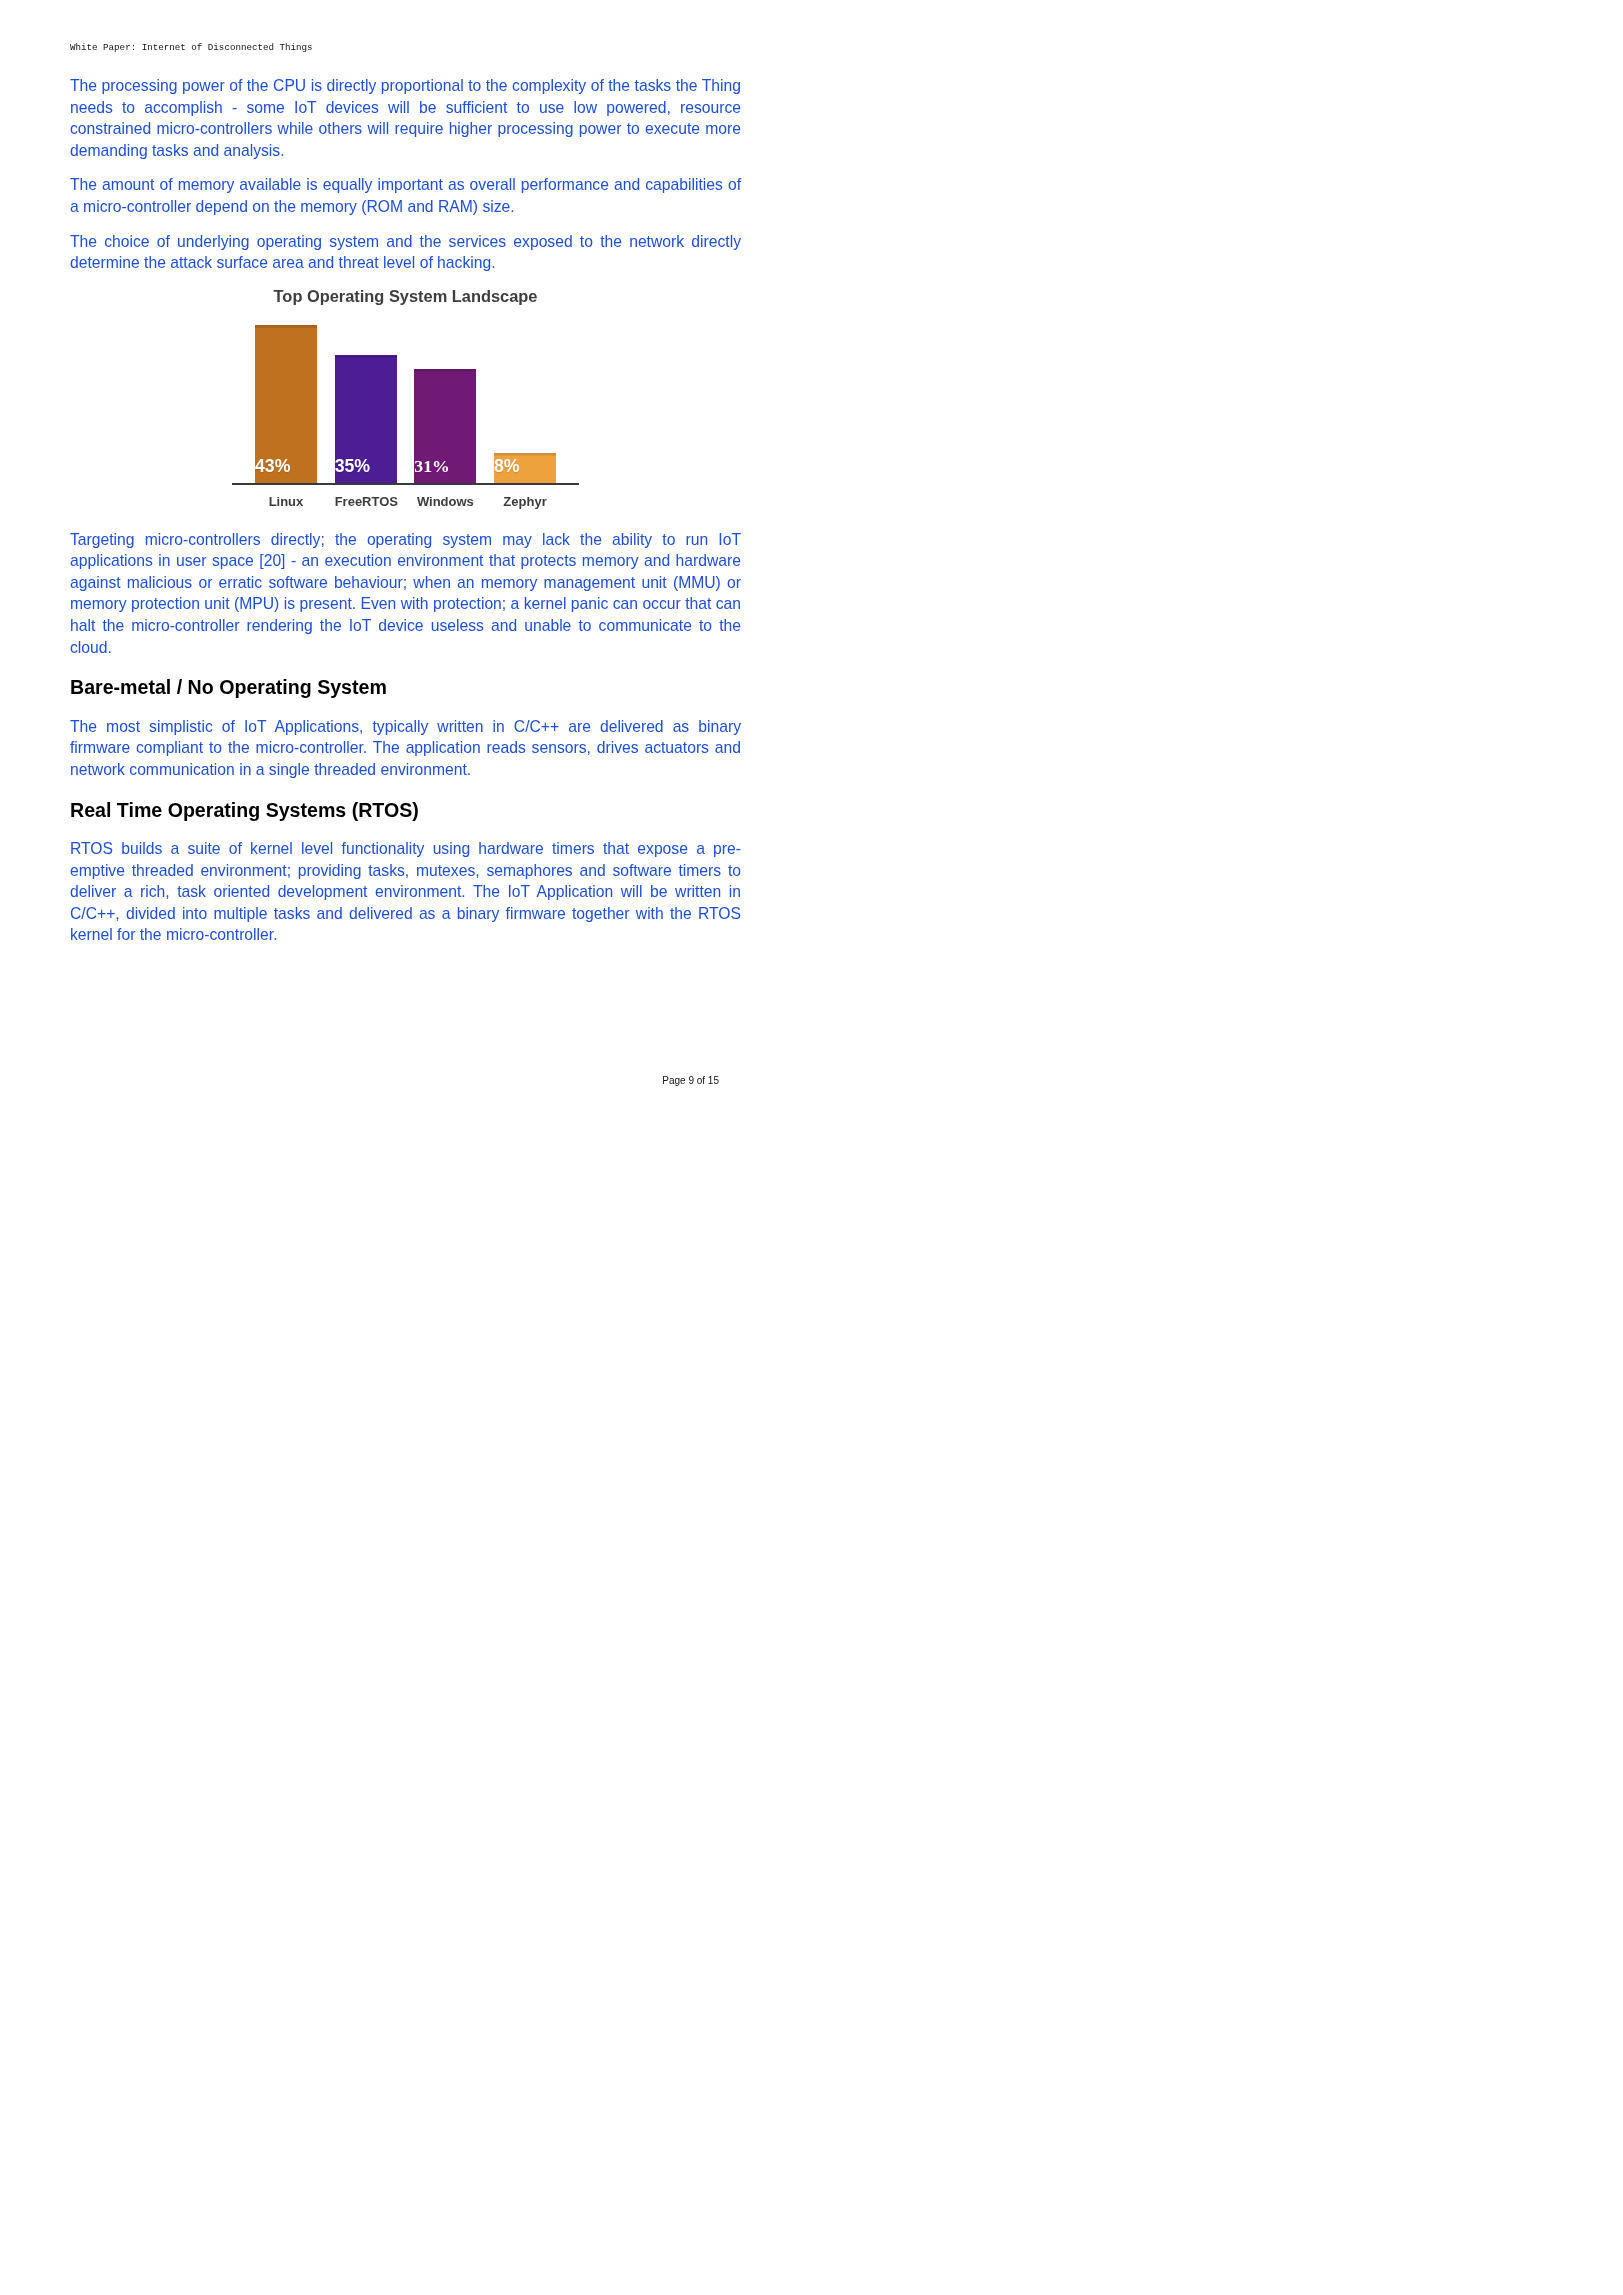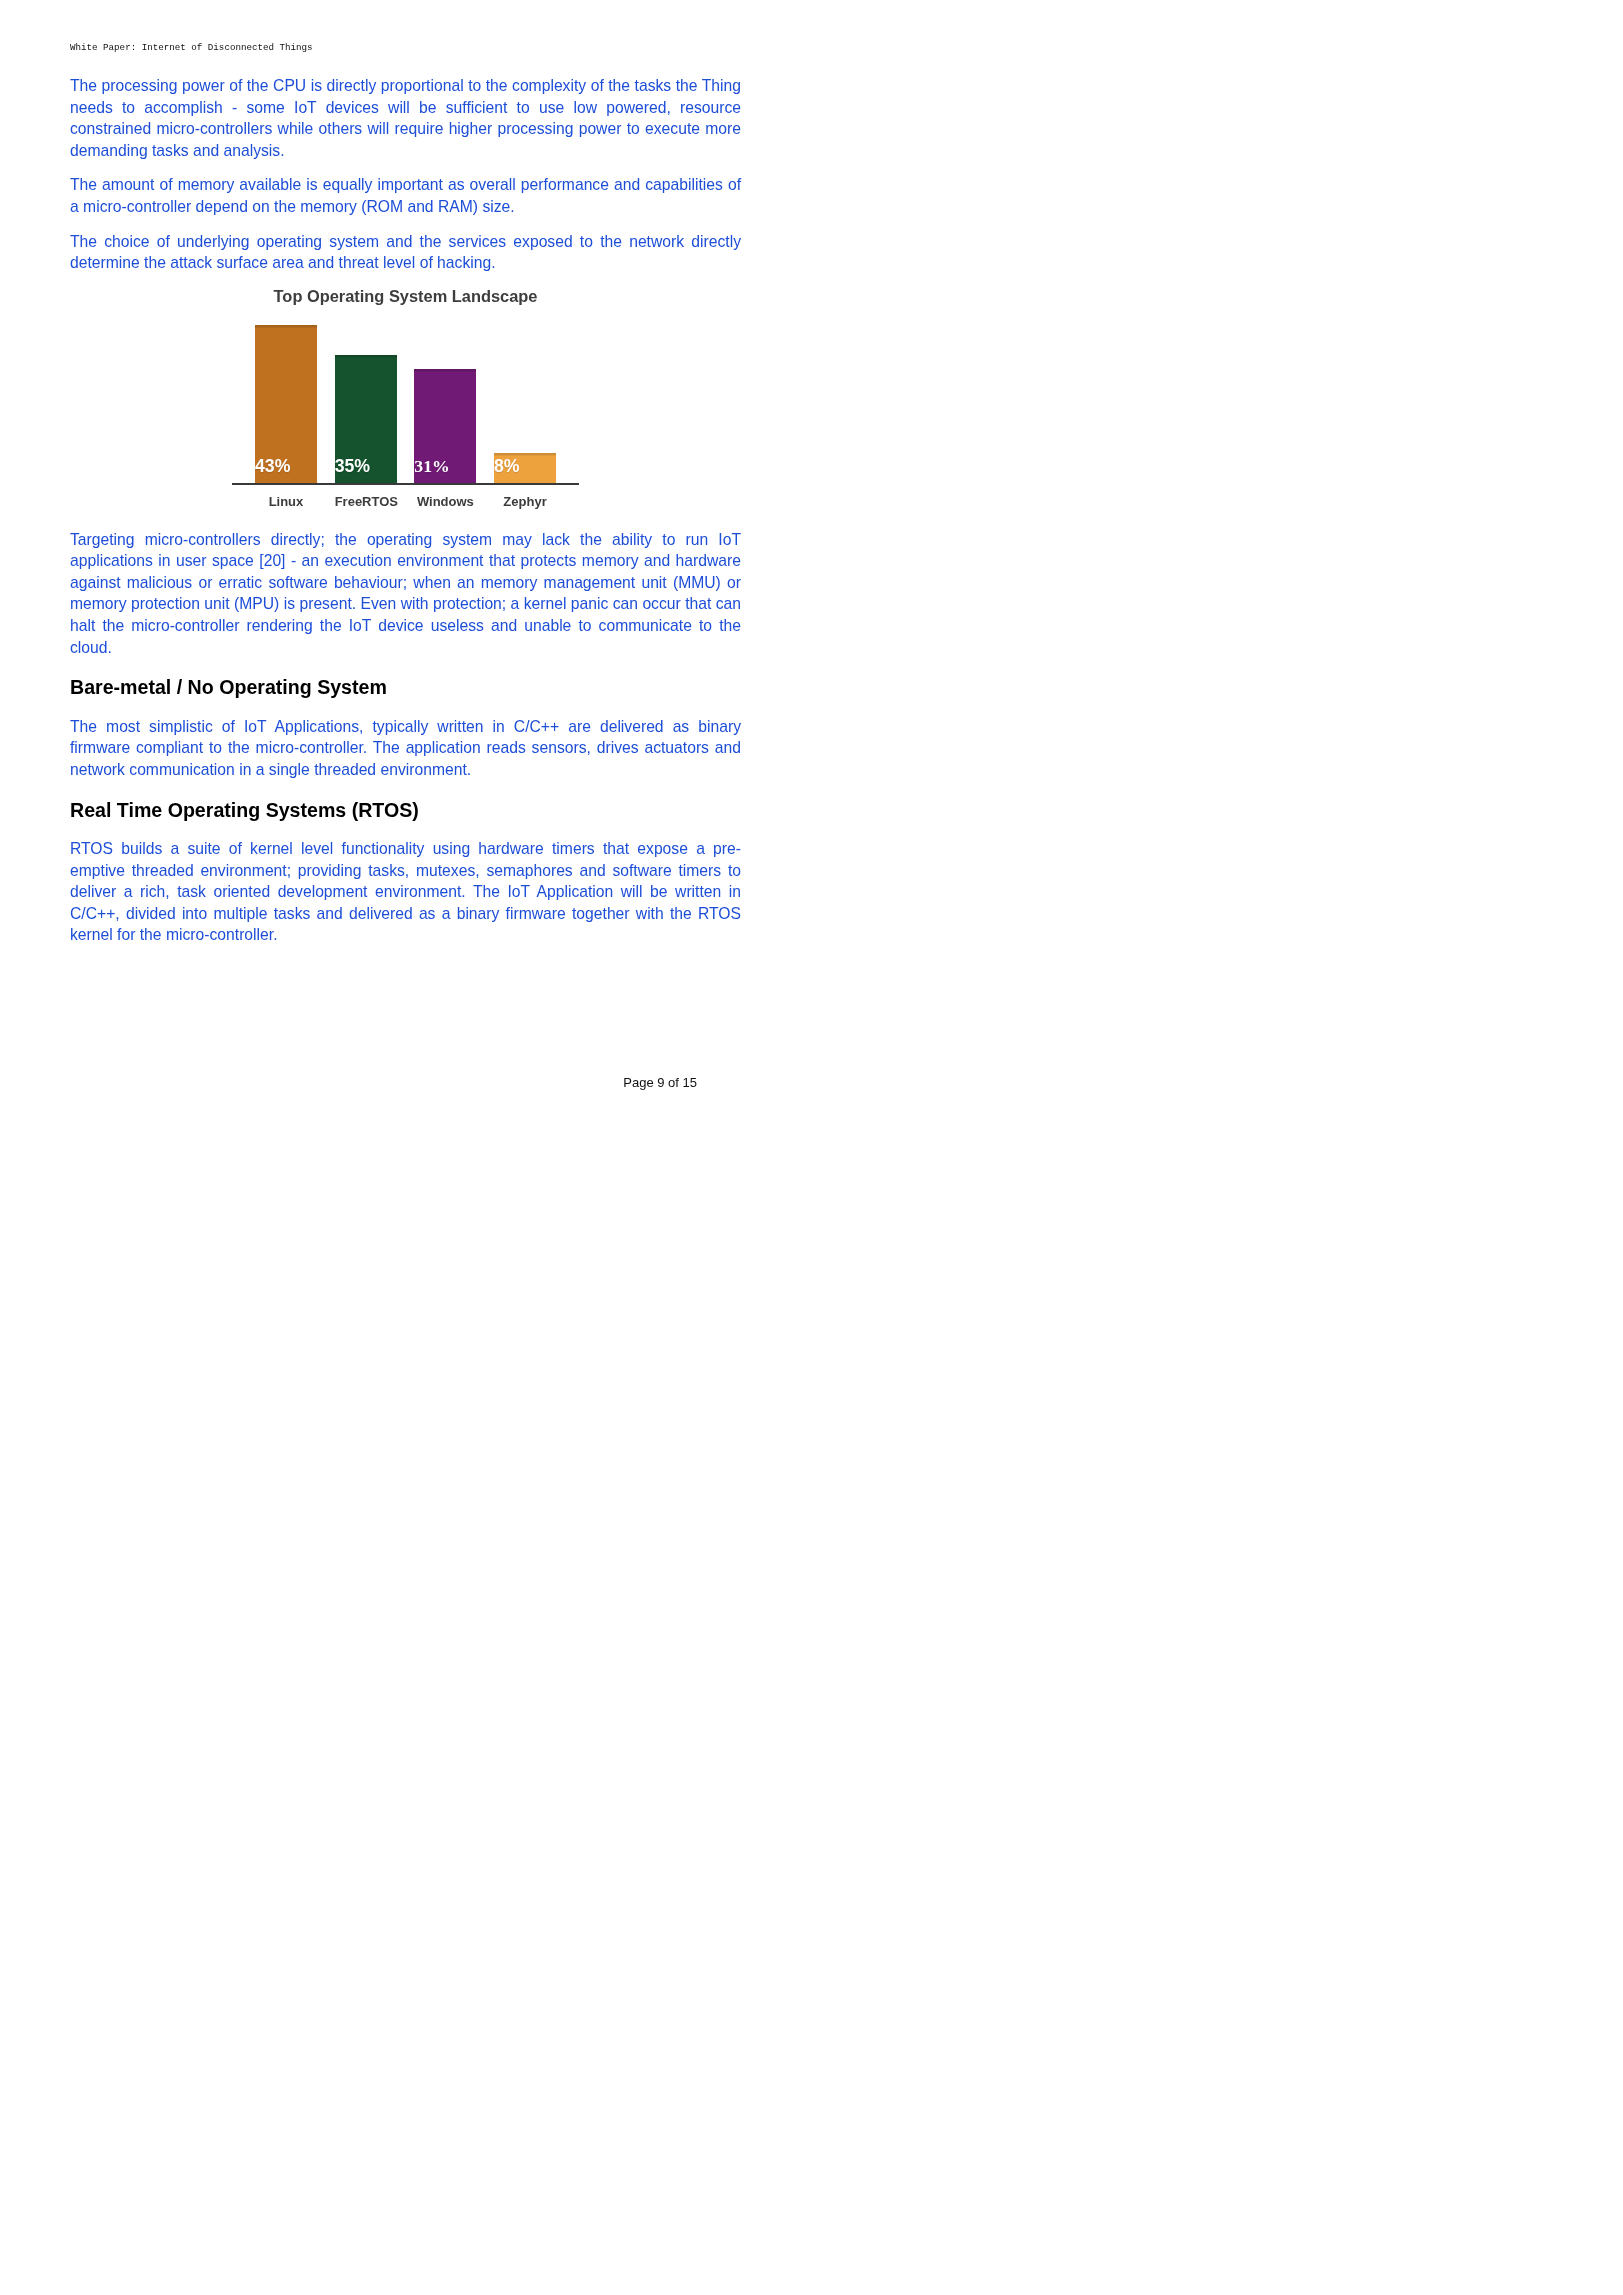--- a/index.html
+++ b/index.html
@@ -82,22 +82,22 @@
   .chart-label {
     width: 62px;
     text-align: center;
     font-size: 13px;
     font-weight: bold;
     color: #3c3c3c;
   }
   .doc-footer {
     position: absolute;
     top: 1075px;
-    right: 115px;
-    font-size: 13px;
+    right: 93px;
+    font-size: 10px;
     color: #111111;
   }
 </style>
 </head>
 <body>
 
 <div class="page">
 
   <div class="doc-header">White Paper: Internet of Disconnected Things</div>
 
@@ -107,21 +107,21 @@
 
 
   <p class="body-para">The choice of underlying operating system and the services exposed to the network directly determine the attack surface area and threat level of hacking.</p>
 
   <figure class="chart-figure">
     <div class="chart-title">Top Operating System Landscape</div>
     <div class="chart-plot" id="chart-plot">
         <div class="bar" style="height: 158px; background: rgb(192, 113, 31);">
           <span class="bar-value">43%</span>
         </div>
-        <div class="bar" style="height: 128px; background: #14532d;">
+        <div class="bar" style="height: 128px; background: #4c1d95;">
           <span class="bar-value">35%</span>
         </div>
         <div class="bar" style="height: 114px; background: #701a75; font-family: Liberation Serif, serif;">
           <span class="bar-value">31%</span>
         </div>
         <div class="bar" style="height: 29.5px; background: rgb(237, 162, 62);">
           <span class="bar-value">8%</span>
         </div>
       </div>
     <div class="chart-labels" id="chart-labels">

